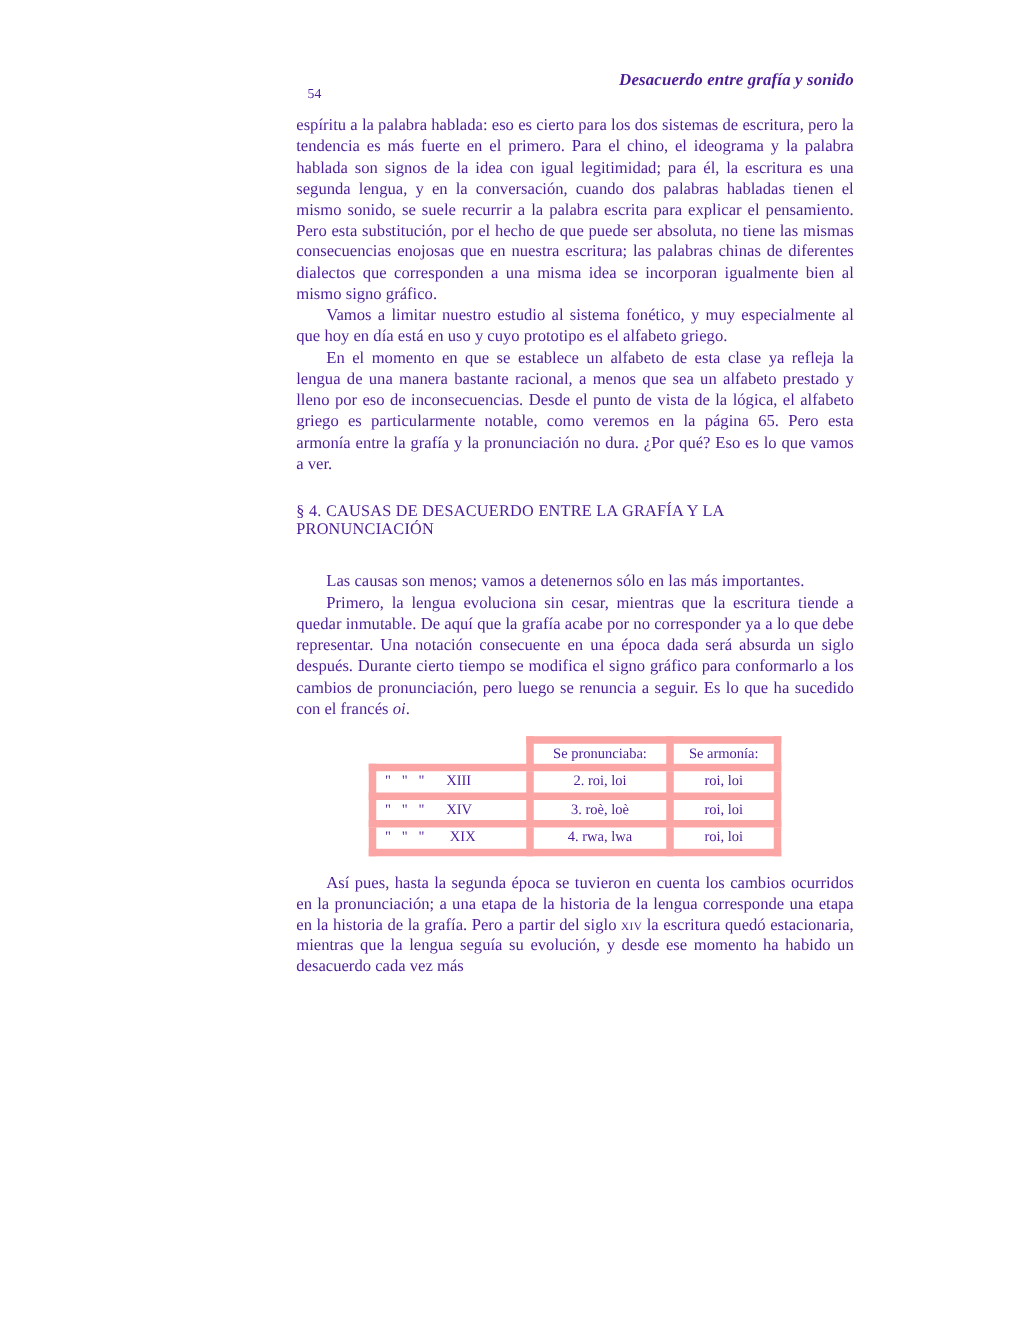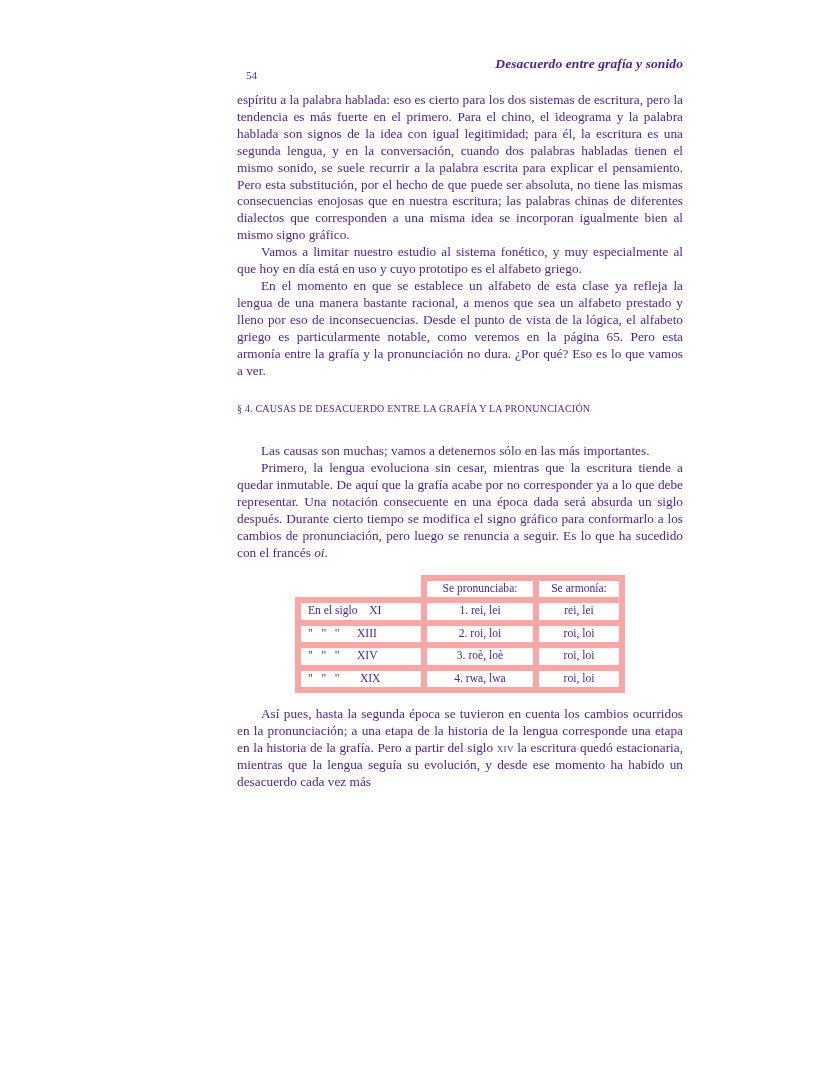--- a/index.html
+++ b/index.html
@@ -43,21 +43,21 @@
   .content p {
     margin: 0;
     text-indent: 24px;
   }
   .content p.no-indent {
     text-indent: 0;
   }
   .italic { font-style: italic; }
   .smallcaps { font-variant: small-caps; letter-spacing: 0.3px; }
   .section-heading {
-    font-size: 10px;
+    font-size: 13px;
     font-weight: normal;
     letter-spacing: 0.2px;
     margin: 23px 0 27px 0;
     text-indent: 0;
     text-align: left;
     line-height: 14px;
   }
   table.pron-table {
     border-collapse: collapse;
     margin: 13px auto 13px auto;
@@ -94,38 +94,33 @@
   <div class="content">
 
     <p class="no-indent">espíritu a la palabra hablada: eso es cierto para los dos sistemas de escritura, pero la tendencia es más fuerte en el primero. Para el chino, el ideograma y la palabra hablada son signos de la idea con igual legitimidad; para él, la escritura es una segunda lengua, y en la conversación, cuando dos palabras habladas tienen el mismo sonido, se suele recurrir a la palabra escrita para explicar el pensamiento. Pero esta substitución, por el hecho de que puede ser absoluta, no tiene las mismas consecuencias enojosas que en nuestra escritura; las palabras chinas de diferentes dialectos que corresponden a una misma idea se incorporan igualmente bien al mismo signo gráfico.</p>
 
     <p>Vamos a limitar nuestro estudio al sistema fonético, y muy especialmente al que hoy en día está en uso y cuyo prototipo es el alfabeto griego.</p>
 
     <p>En el momento en que se establece un alfabeto de esta clase ya refleja la lengua de una manera bastante racional, a menos que sea un alfabeto prestado y lleno por eso de inconsecuencias. Desde el punto de vista de la lógica, el alfabeto griego es particularmente notable, como veremos en la página 65. Pero esta armonía entre la grafía y la pronunciación no dura. ¿Por qué? Eso es lo que vamos a ver.</p>
 
     <h2 class="section-heading">§ 4. CAUSAS DE DESACUERDO ENTRE LA GRAFÍA Y LA PRONUNCIACIÓN</h2>
 
-    <p>Las causas son muchas; vamos a detenernos sólo en las más importantes.</p>
+    <p>Las causas son menos; vamos a detenernos sólo en las más importantes.</p>
 
     <p><span>Primero, la lengua evoluciona sin cesar, mientras que la escritura tiende a quedar inmutable. De aquí que la grafía acabe por no corresponder ya a lo que debe representar. Una notación consecuente en una época dada será absurda un siglo después. Durante cierto tiempo se modifica el signo gráfico para conformarlo a los cambios de pronunciación, pero luego se renuncia a seguir. Es lo que ha sucedido con el francés </span><span class="italic">oi</span><span>.</span></p>
 
     <table class="pron-table">
       <thead>
         <tr>
           <th class="empty"></th>
           <th>Se pronunciaba:</th>
           <th>Se armonía:</th>
         </tr>
       </thead>
       <tbody>
-        <tr>
-          <td class="era">En el siglo    XI</td>
-          <td class="pron">1. rei, lei</td>
-          <td class="writ">rei, lei</td>
-        </tr>
         <tr>
           <td class="era">"   "   "      XIII</td>
           <td class="pron">2. roi, loi</td>
           <td class="writ">roi, loi</td>
         </tr>
         <tr>
           <td class="era">"   "   "      XIV</td>
           <td class="pron">3. roè, loè</td>
           <td class="writ">roi, loi</td>
         </tr>

